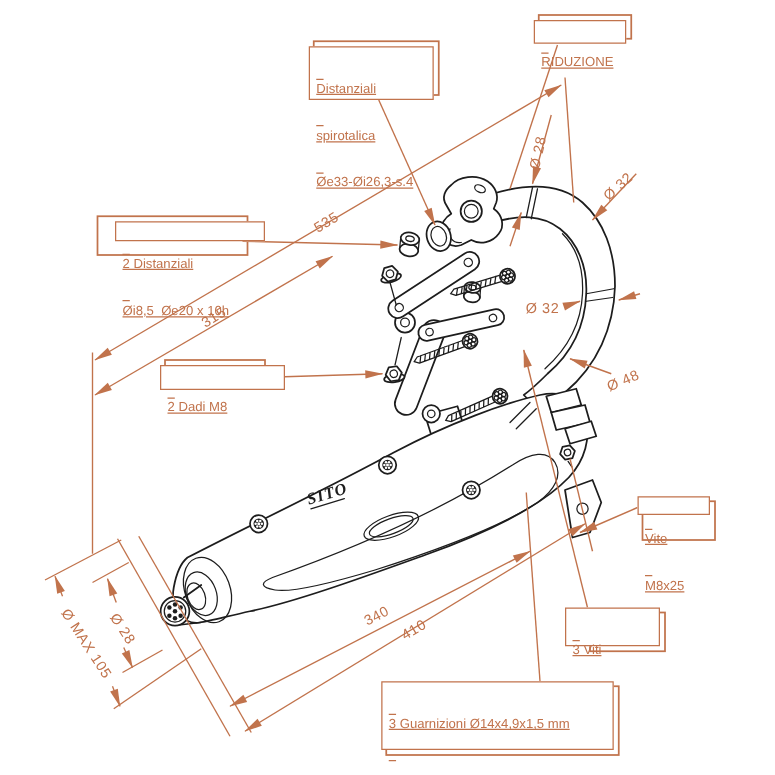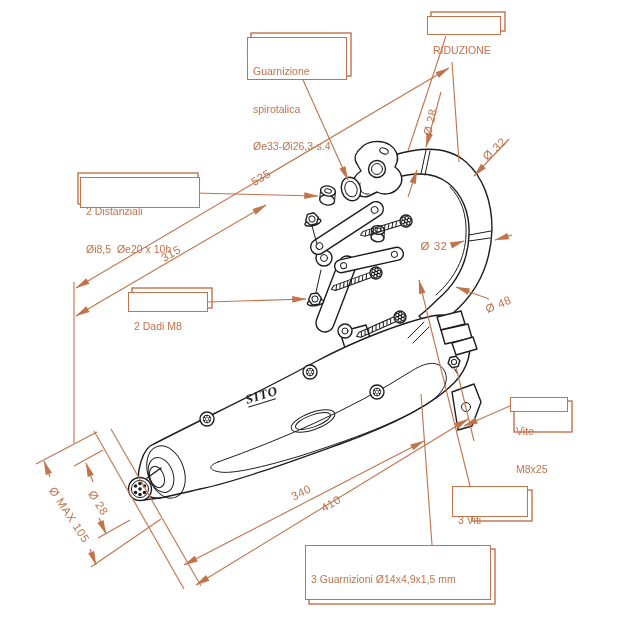--- a/index.html
+++ b/index.html
@@ -9,21 +9,21 @@
   }
   html,body{margin:0;padding:0;background:#fff;}
   .stage{
     position:relative;width:620px;height:620px;background:var(--bg);
     font-family:"Liberation Sans",sans-serif;overflow:hidden;
   }
   .stage svg{position:absolute;left:0;top:0;}
   .callout{
     position:absolute;background:#fff;border:1.5px solid var(--accent);
     color:var(--accent);font-size:10.5px;line-height:12.5px;
-    padding:2px 5px;box-sizing:border-box;white-space:pre;
+    padding:2px 5px;box-sizing:border-box;white-space:pre;text-decoration:underline;
   }
   .callout div{white-space:pre;}
   .dim-text{
     fill:var(--accent);font-family:"Liberation Sans",sans-serif;
     font-size:11.5px;letter-spacing:.5px;
   }
   .logo-text{
     fill:var(--line);font-family:"Liberation Serif",serif;
     font-size:13px;font-style:italic;font-weight:bold;letter-spacing:1px;
   }
@@ -309,31 +309,31 @@
     <text class="dim-text" transform="translate(303,496) rotate(-27)" text-anchor="middle">340</text>
     <text class="dim-text" transform="translate(333,507) rotate(-30)" text-anchor="middle">410</text>
   </g>
 </svg>
 
 <div class="callout" style="left:427px;top:16px;width:74px;height:19px">
   <div>RIDUZIONE</div>
 </div>
 
 <div class="callout" style="left:247px;top:37px;width:100px;height:43px">
-  <div>Guarnizione</div>
+  <div>Distanziali</div>
   <div>spirotalica</div>
   <div>Øe33-Øi26,3-s.4</div>
 </div>
 
-<div class="callout" style="left:80px;top:177px;width:120px;height:31px">
+<div class="callout" style="left:92px;top:177px;width:120px;height:16px">
   <div>2 Distanziali</div>
   <div>Øi8,5  Øe20 x 10h</div>
 </div>
 
-<div class="callout" style="left:128px;top:292px;width:80px;height:20px">
+<div class="callout" style="left:128px;top:292px;width:100px;height:20px">
   <div>2 Dadi M8</div>
 </div>
 
 <div class="callout" style="left:510px;top:397px;width:58px;height:15px">
   <div>Vite</div>
   <div>M8x25</div>
 </div>
 
 <div class="callout" style="left:452px;top:486px;width:76px;height:31px">
   <div>3 Viti</div>

